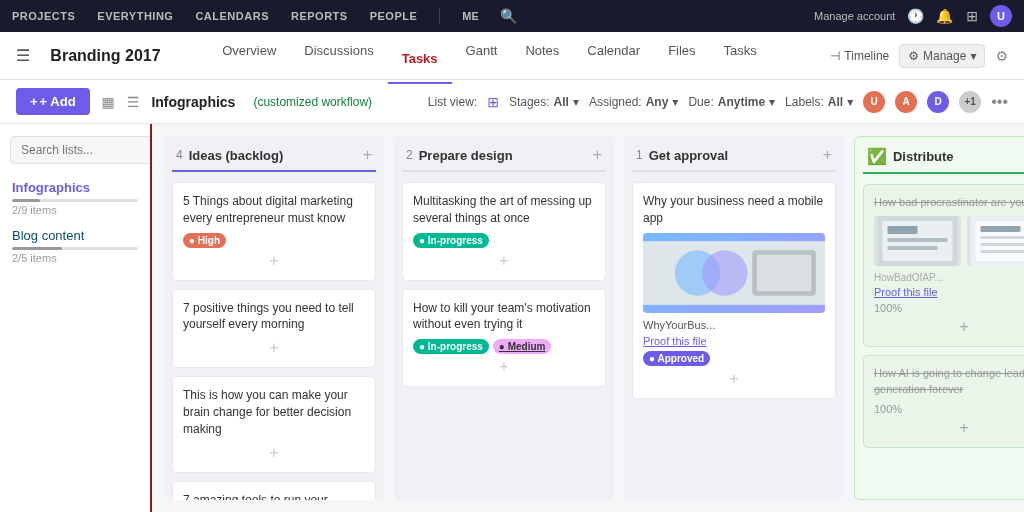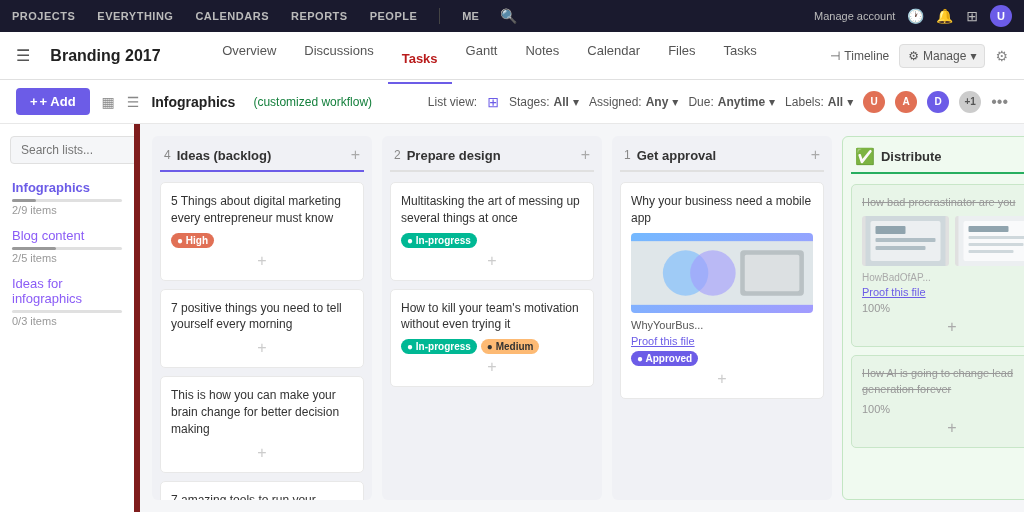--- a/index.html
+++ b/index.html
@@ -35,44 +35,44 @@
     .page-subtitle { font-size: 12px; color: #15803d; margin-left: 6px; }
     .toolbar-right { margin-left: auto; display: flex; align-items: center; gap: 10px; font-size: 12px; color: #555; }
     .toolbar-filter { display: flex; align-items: center; gap: 4px; cursor: pointer; }
     .avatar-sm { width: 22px; height: 22px; border-radius: 50%; color: #fff; font-size: 10px; font-weight: 700; display: flex; align-items: center; justify-content: center; cursor: pointer; }
     .toolbar-dots { color: #888; cursor: pointer; font-size: 16px; }
 
     
     .main-layout { display: flex; height: calc(512px - 32px - 48px - 44px); overflow: hidden; }
 
     
-    .sidebar { width: 140px; background: #fff; border-right: 6px solid #7f1d1d; padding: 12px 0; overflow-y: auto; flex-shrink: 0; }
+    .sidebar { width: 152px; background: #fff; border-right: 2px solid #7f1d1d; padding: 12px 0; overflow-y: auto; flex-shrink: 0; }
     .sidebar-search { margin: 0 10px 10px; padding: 6px 10px; background: #f5f6f8; border: 1px solid #e0e0e0; border-radius: 4px; font-size: 12px; color: #999; }
     .sidebar-item { padding: 6px 12px; cursor: pointer; }
     .sidebar-item.active .sidebar-item-label { color: #6c5ce7; font-weight: 700; }
-    .sidebar-item-label { font-size: 13px; color: #8b5cf6; }
+    .sidebar-item-label { font-size: 13px; color: #0c4a6e; }
     .sidebar-progress { height: 3px; background: #e0e0e0; border-radius: 2px; margin: 4px 0 2px; }
     .sidebar-progress-fill { height: 100%; background: #999; border-radius: 2px; }
     .sidebar-count { font-size: 11px; color: #999; }
 
     
     .board { display: flex; gap: 0; padding: 12px; overflow-x: auto; flex: 1; background: #f5f6f8; }
     .board-column { width: 220px; min-width: 220px; background: #f0f1f5; border-radius: 6px; padding: 0; margin-right: 10px; display: flex; flex-direction: column; max-height: 100%; }
     .column-header { padding: 10px 12px 6px; display: flex; align-items: center; gap: 6px; }
     .column-count { font-size: 12px; color: #888; }
     .column-title { font-size: 13px; font-weight: 700; color: #333; }
     .column-add { margin-left: auto; color: #aaa; cursor: pointer; font-size: 16px; }
     .column-body { flex: 1; overflow-y: auto; padding: 4px 8px 8px; }
     .card { background: #fff; border-radius: 5px; padding: 10px; margin-bottom: 8px; border: 1px solid #e8e8e8; cursor: pointer; }
     .card-title { font-size: 12px; color: #333; line-height: 1.4; margin-bottom: 6px; }
     .card-tags { display: flex; gap: 4px; flex-wrap: wrap; margin-bottom: 4px; }
     .tag { font-size: 10px; padding: 2px 6px; border-radius: 10px; font-weight: 600; }
     .tag-inprogress { background: #00b894; color: #fff; }
     .tag-high { background: #e17055; color: #fff; }
-    .tag-medium { background: #fdba74; color: #333; }
+    .tag-medium { background: #f0abfc; color: #333; text-decoration: underline; }
     .tag-approved { background: #6c5ce7; color: #fff; }
     .card-add { text-align: center; color: #ccc; font-size: 16px; cursor: pointer; margin-top: 4px; }
 
     
     .board-column.distribute { background: #f0faf0; border: 1px solid #c3e6c3; }
     .column-header-distribute { display: flex; align-items: center; gap: 6px; padding: 10px 12px 6px; }
     .check-circle { color: #27ae60; font-size: 16px; }
     .card-distribute { background: #e8f5e8; border-radius: 5px; padding: 10px; margin-bottom: 8px; border: 1px solid #c8e6c8; cursor: pointer; }
     .card-title-strike { font-size: 11px; color: #999; text-decoration: line-through; line-height: 1.4; margin-bottom: 6px; }
     .card-percent { font-size: 11px; color: #999; }
@@ -182,27 +182,20 @@
     </div>
 
     <div class="sidebar-item">
       <div class="sidebar-item-label">Blog content</div>
       <div class="sidebar-progress">
         <div class="sidebar-progress-fill" style="width:40%"></div>
       </div>
       <div class="sidebar-count">2/5 items</div>
     </div>
 
-    <div class="sidebar-item">
-      <div class="sidebar-item-label">Ideas for infographics</div>
-      <div class="sidebar-progress">
-        <div class="sidebar-progress-fill" style="width:0%"></div>
-      </div>
-      <div class="sidebar-count">0/3 items</div>
-    </div>
   </aside>
 
   <div class="board">
 
     <div class="board-column">
       <div class="column-header">
         <span class="column-count">4</span>
         <span class="column-title">Ideas (backlog)</span>
         <span class="column-add">+</span>
       </div>

